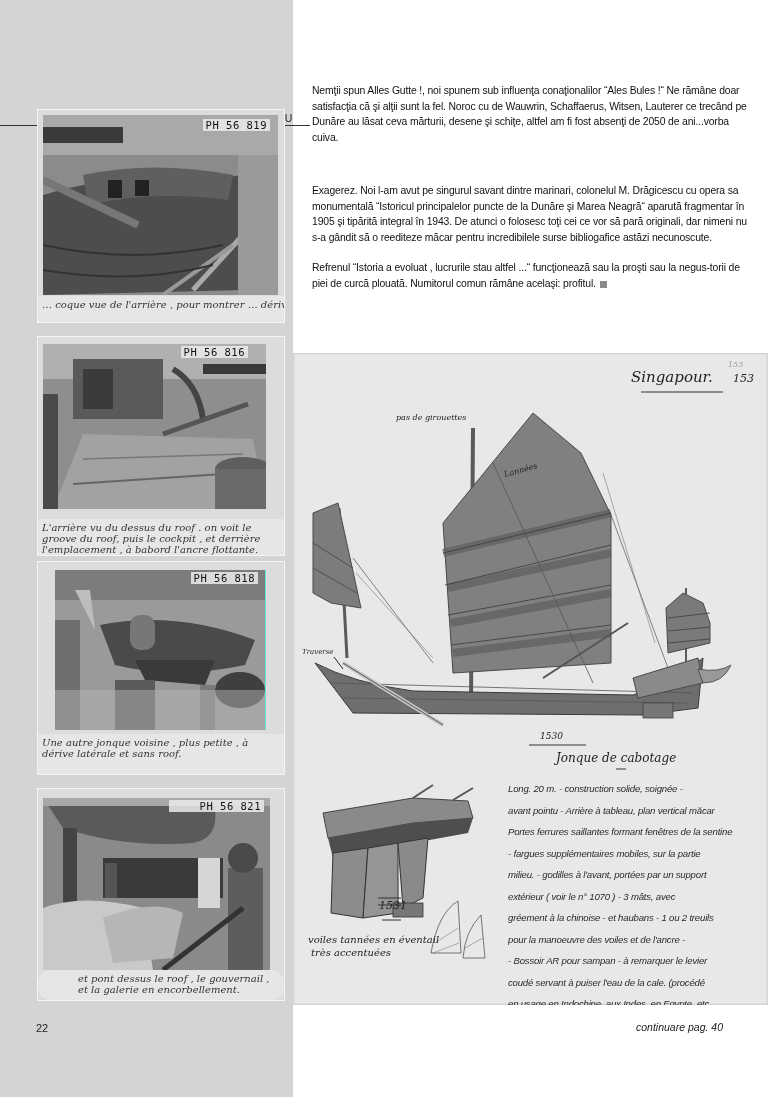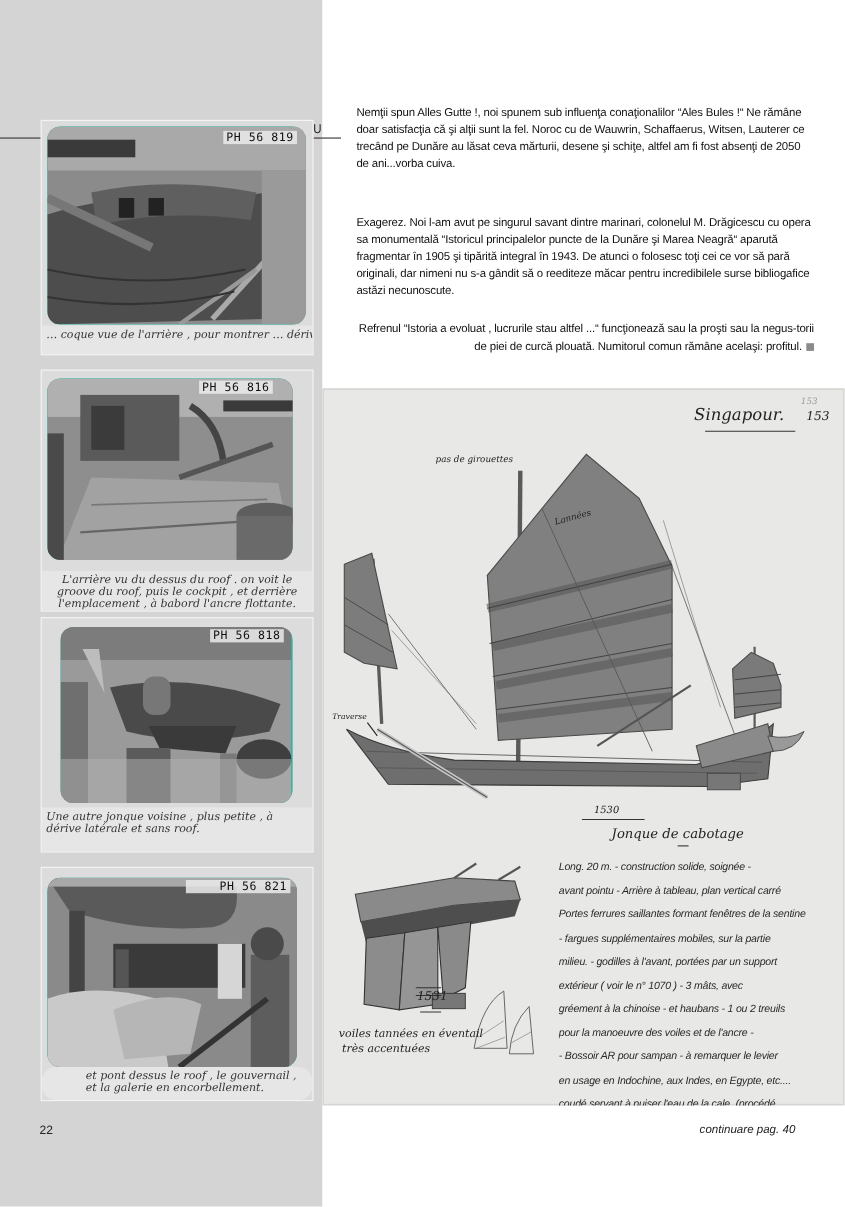--- a/index.html
+++ b/index.html
@@ -17,38 +17,38 @@
     position: absolute; right: 18px; top: 3px;
     font-family: "Liberation Sans", sans-serif; font-size: 11.6px; letter-spacing: -0.2px;
     color: #222; white-space: nowrap; transform: scaleX(0.9); transform-origin: right center;
   }
 
   .photo-frame {
     position: absolute; left: 37px; width: 248px; background: #dcdcdc;
     border: 1.5px solid #f4f4f4; overflow: hidden;
   }
   .photo-frame .photo {
-    position: absolute; left: 5px; right: 6px; background: #14b8a6; overflow: hidden; border-radius: 12px;
+    position: absolute; left: 5px; right: 6px; background: #5eead4; overflow: hidden;
   }
   .photo-frame .caption-strip {
     position: absolute; left: 0; right: 0; bottom: 0; background: #e6e6e6;
     font-family: "DejaVu Serif", serif; font-style: italic; font-size: 10px; color: #333;
     line-height: 11px; padding: 3px 4px 0 4px; overflow: hidden; white-space: nowrap;
   }
   .photo-id {
     position: absolute; font-family: "DejaVu Sans Mono", monospace; font-size: 10.5px;
     color: #111; background: rgba(235,235,235,0.85); padding: 0 3px; letter-spacing: 0.5px;
   }
 
   .body-text {
     position: absolute; left: 312px; width: 440px;
     font-family: "Liberation Sans", sans-serif; font-size: 10.4px; line-height: 15.5px;
     color: #111; letter-spacing: -0.15px;
   }
-  .body-text p { margin: 12px; }
+  .body-text p { margin: 0; }
   .end-mark { display: inline-block; width: 7px; height: 7px; background: #8a8a8a; margin-left: 4px; vertical-align: -1px; }
 
   .sketch {
     position: absolute; left: 293px; top: 353px; width: 475px; height: 652px;
     background: #e9e9e7; overflow: hidden;
   }
   .sketch svg { position: absolute; left: 0; top: 0; }
   .hand { font-family: "DejaVu Serif", serif; font-style: italic; fill: #222; }
 
   .notes-block {
@@ -110,21 +110,21 @@
       <path d="M10 165 L40 90 L210 95 L224 165 Z" fill="#a2a2a2"></path>
       <path d="M30 140 L180 130" stroke="#666" stroke-width="2"></path>
       <path d="M40 115 L200 110" stroke="#777" stroke-width="1.5"></path>
       <path d="M120 90 L205 60" stroke="#555" stroke-width="5"></path>
       <ellipse cx="200" cy="125" rx="28" ry="12" fill="#5e5e5e"></ellipse>
       <rect x="172" y="125" width="52" height="40" fill="#6a6a6a"></rect>
       <rect x="0" y="50" width="15" height="115" fill="#4a4a4a"></rect>
     </svg>
     <span class="photo-id" style="right:18px; top:2px;">PH 56 816</span>
   </div>
-  <div class="caption-strip" style="height:36px; white-space:normal;text-align:center;">L'arrière vu du dessus du roof . on voit le groove du roof, puis le cockpit , et derrière l'emplacement , à babord l'ancre flottante.</div>
+  <div class="caption-strip" style="height:36px; white-space:normal;">L'arrière vu du dessus du roof . on voit le groove du roof, puis le cockpit , et derrière l'emplacement , à babord l'ancre flottante.</div>
 </div>
 
 <div class="photo-frame" style="top:561px; height:214px;">
   <div class="photo" style="top:8px; left:17px; right:18px; height:160px;">
     <svg width="210" height="160" viewBox="0 0 210 160">
       <rect width="210" height="160" fill="#9a9a9a"></rect>
       <rect x="0" y="0" width="210" height="30" fill="#7c7c7c"></rect>
       <path d="M20 20 L40 60 L35 20 Z" fill="#bdbdbd"></path>
       <path d="M45 55 Q120 40 200 70 L190 95 Q120 110 60 95 Z" fill="#4a4a4a"></path>
       <path d="M80 90 L160 90 L150 115 L90 110 Z" fill="#3a3a3a"></path>
@@ -160,21 +160,21 @@
   </div>
   <div class="caption-strip" style="height:30px; white-space:normal; padding-left:40px;border-radius:13px;">et pont dessus le roof , le gouvernail , et la galerie en encorbellement.</div>
 </div>
 
 <div class="body-text" style="top:83px;">
   <p>Nemţii spun Alles Gutte !, noi spunem sub influenţa conaţionalilor “Ales Bules !“ Ne rămâne doar satisfacţia că şi alţii sunt la fel. Noroc cu de Wauwrin, Schaffaerus, Witsen, Lauterer ce trecând pe Dunăre au lăsat ceva mărturii, desene şi schiţe, altfel am fi fost absenţi de 2050 de ani...vorba cuiva.</p>
 </div>
 <div class="body-text" style="top:183px;">
   <p>Exagerez. Noi l-am avut pe singurul savant dintre marinari, colonelul M. Drăgicescu cu opera sa monumentală “Istoricul principalelor puncte de la Dunăre şi Marea Neagră“ aparută fragmentar în 1905 şi tipărită integral în 1943. De atunci o folosesc toţi cei ce vor să pară originali, dar nimeni nu s-a gândit să o reediteze măcar pentru incredibilele surse bibliogafice astăzi necunoscute.</p>
 </div>
-<div class="body-text" style="top:280px;text-align:right;">
+<div class="body-text" style="top:260px;">
   <p><span>Refrenul “Istoria a evoluat , lucrurile stau altfel ...“ funcţionează sau la proşti sau la negus-torii de piei de curcă plouată. Numitorul comun rămâne acelaşi: profitul.</span><span class="end-mark"></span></p>
 </div>
 
 <div class="sketch">
   <svg width="475" height="652" viewBox="0 0 475 652">
 
     <rect width="475" height="652" fill="#e8e8e6"></rect>
     <rect x="0" y="0" width="475" height="652" fill="none" stroke="#d5d5d3" stroke-width="3"></rect>
 
     <line x1="348" y1="39" x2="430" y2="39" stroke="#333" stroke-width="1"></line>
@@ -254,28 +254,28 @@
     <line x1="41" y1="304" x2="50" y2="316" stroke="#222" stroke-width="1"></line>
     <text class="hand" x="247" y="386" font-size="9">1530</text>
     <text class="hand" x="263" y="409" font-size="12">Jonque de cabotage</text>
     <text class="hand" x="86" y="556" font-size="11">1531</text>
     <text class="hand" x="15" y="590" font-size="10">voiles tannées en éventail</text>
     <text class="hand" x="18" y="603" font-size="10">très accentuées</text>
   </svg>
 
   <div class="notes-block">
     <div>Long. 20 m. - construction solide, soignée -</div>
-    <div>avant pointu - Arrière à tableau, plan vertical carré</div>
+    <div>avant pointu - Arrière à tableau, plan vertical măcar</div>
     <div>Portes ferrures saillantes formant fenêtres de la sentine</div>
     <div>- fargues supplémentaires mobiles, sur la partie</div>
     <div>milieu. - godilles à l'avant, portées par un support</div>
     <div>extérieur ( voir le n° 1070 ) - 3 mâts, avec</div>
     <div>gréement à la chinoise - et haubans - 1 ou 2 treuils</div>
     <div>pour la manoeuvre des voiles et de l'ancre -</div>
     <div>- Bossoir AR pour sampan - à remarquer le levier</div>
+    <div>coudé servant à puiser l'eau de la cale. (procédé</div>
     <div>en usage en Indochine, aux Indes, en Egypte, etc....</div>
-    <div>coudé servant à puiser l'eau de la cale. (procédé</div>
 
   </div>
 </div>
 
 <div class="page-number">22</div>
 <div class="continuation">continuare pag. 40</div>
 
 </body></html>

